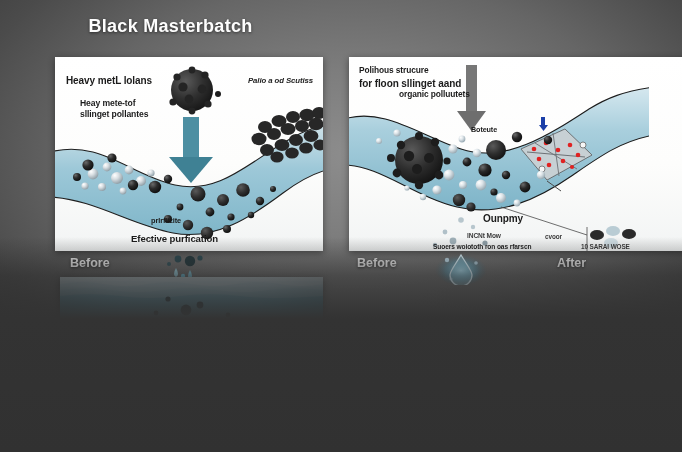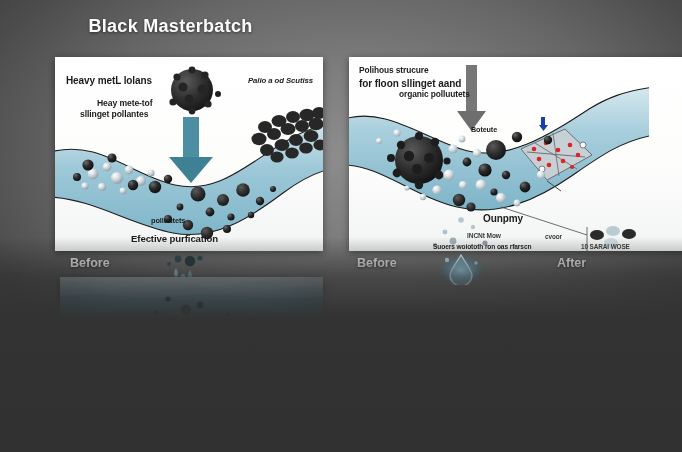--- a/index.html
+++ b/index.html
@@ -175,24 +175,24 @@
           <circle cx="218" cy="132" r="3.0" fill="url(#dark)"></circle>
         </g>
 
         <g>
           <rect x="128" y="60" width="16" height="44" fill="#4d8fa2"></rect>
           <polygon points="114,100 158,100 136,126" fill="#3f8194"></polygon>
         </g>
       </svg>
 
       <div class="lbl" style="left:11px;top:18px;font-size:10px;">Heavy metL lolans</div>
-      <div class="lbl" style="left:42px;top:41px;font-size:8.6px;text-align:right;">Heay mete-tof</div>
+      <div class="lbl" style="left:25px;top:41px;font-size:8.6px;text-align:right;">Heay mete-tof</div>
       <div class="lbl" style="left:25px;top:52px;font-size:8.6px;">sllinget pollantes</div>
       <div class="lbl it" style="left:173px;top:19px;font-size:7.8px;color:#222;margin-left:20px;">Palio a od Scutiss</div>
-      <div class="lbl" style="left:96px;top:160px;font-size:7.4px;">polluutets</div>
+      <div class="lbl" style="left:96px;top:160px;font-size:7.4px;">prlrflizite</div>
       <div class="lbl" style="left:76px;top:176px;font-size:9.6px;">Efective purfication</div>
     </div>
 
     <div class="balabel" style="left:70px;top:256px;">Before</div>
 
     <svg class="dropwrap" style="left:150px;top:252px;" width="80" height="30">
       <circle cx="28" cy="7" r="3.4" fill="#2c4a52"></circle>
       <circle cx="40" cy="9" r="5.2" fill="#24383d"></circle>
       <circle cx="50" cy="6" r="2.6" fill="#2c4a52"></circle>
       <circle cx="19" cy="12" r="2" fill="#33525a"></circle>

